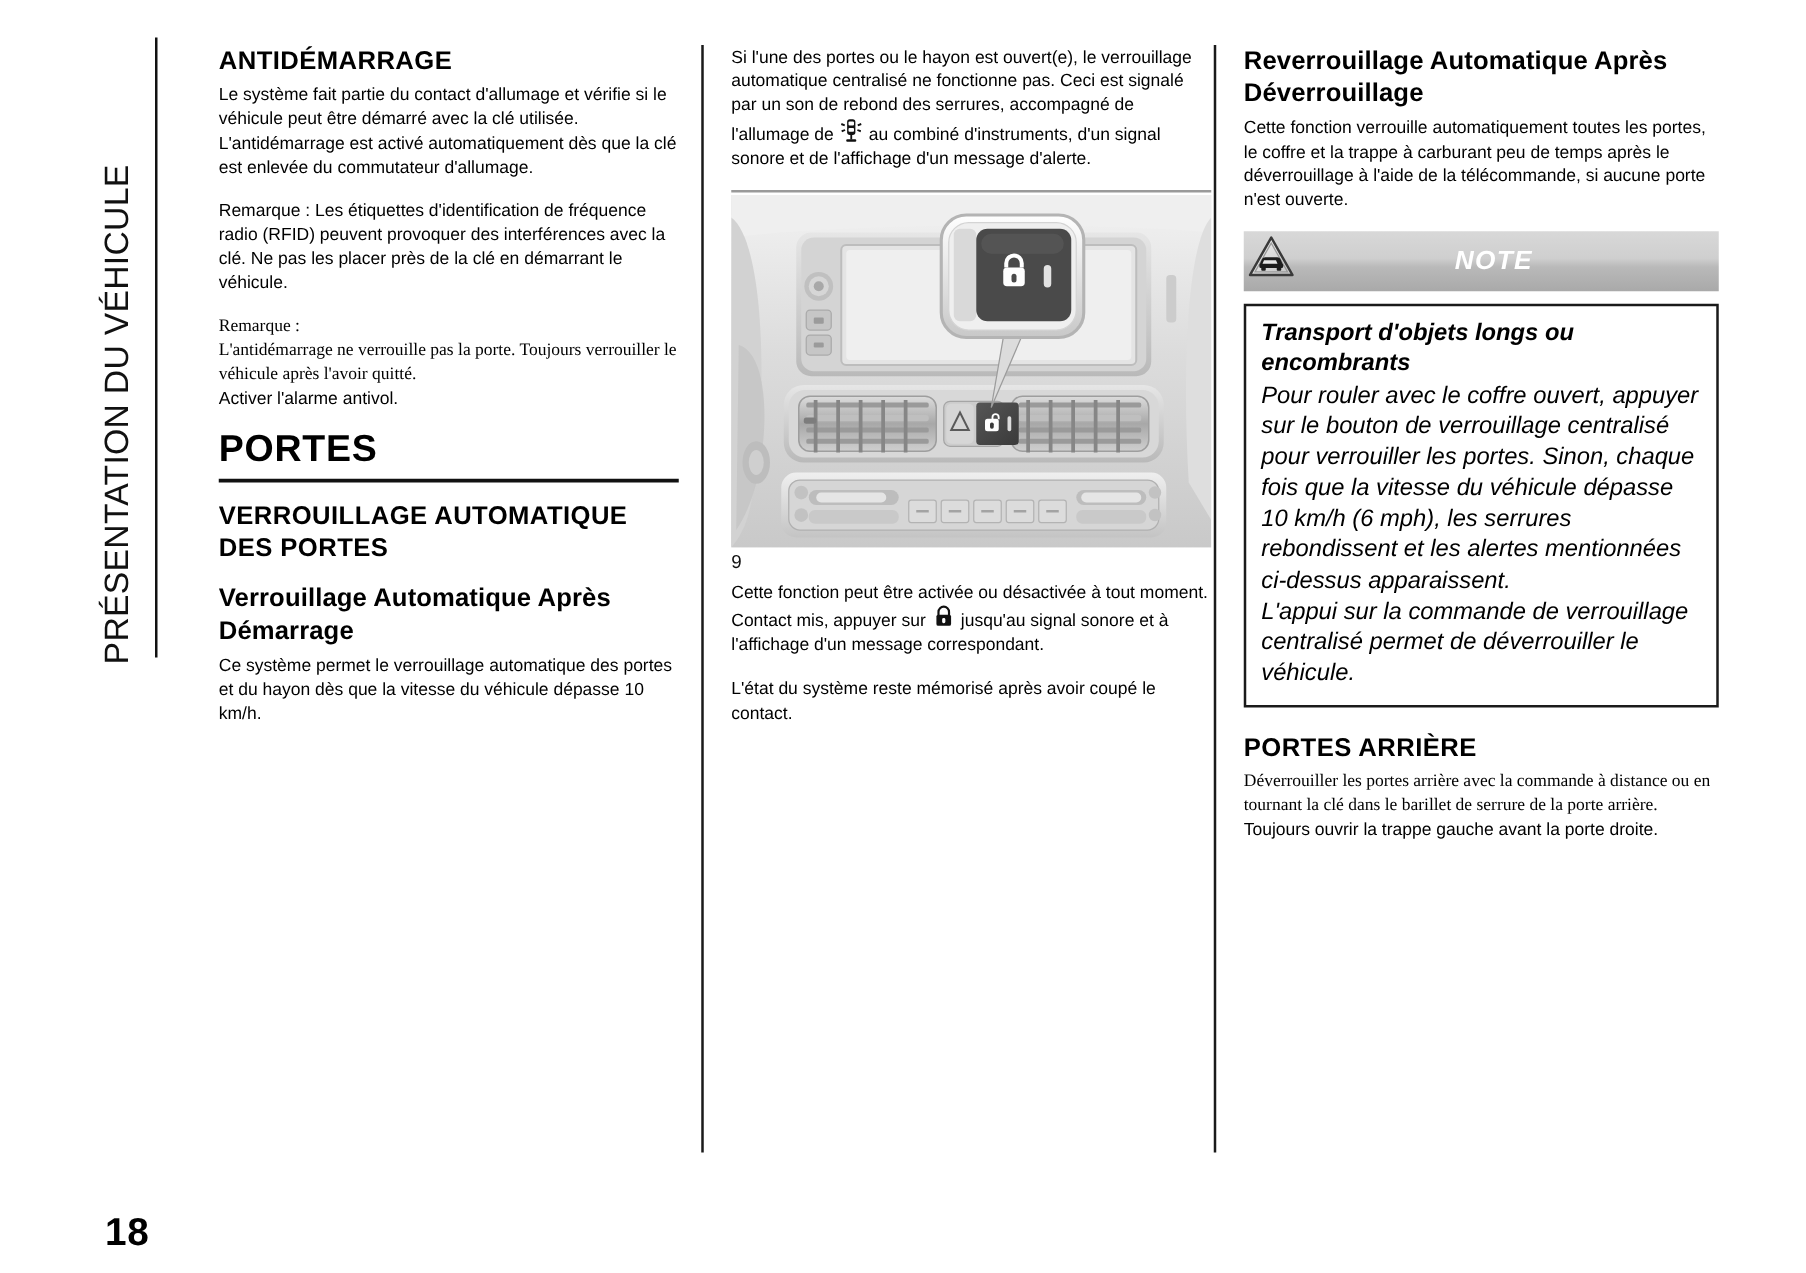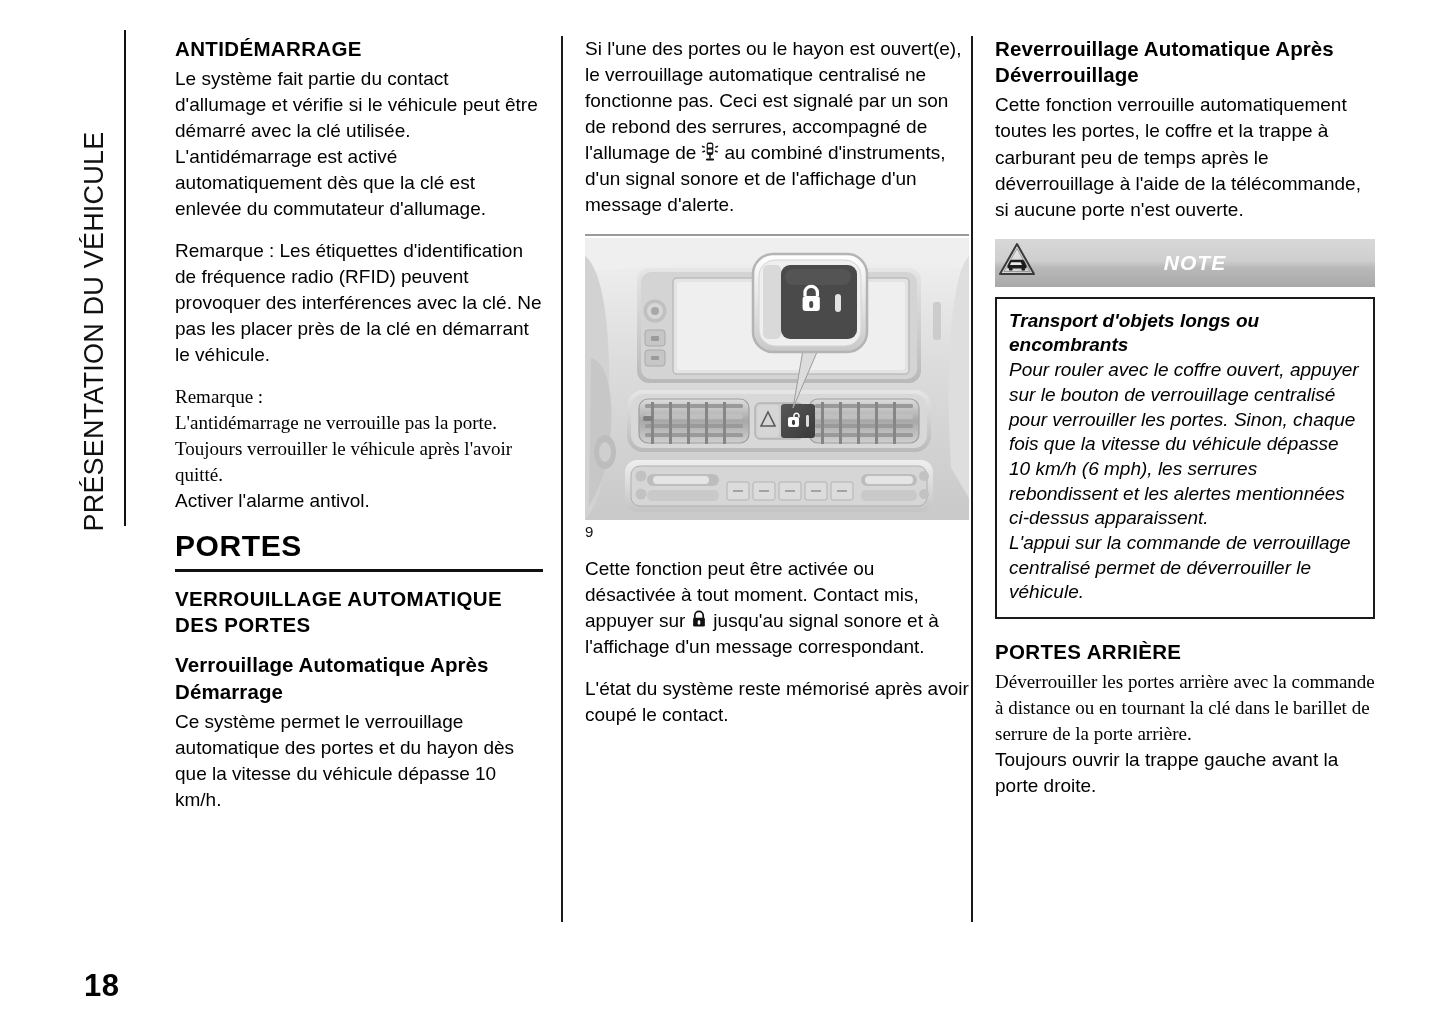--- a/index.html
+++ b/index.html
@@ -96,21 +96,21 @@
   }
   h3.sub {
     font-size: 20.5px;
     font-weight: 900;
     letter-spacing: 0.1px;
     line-height: 1.28;
     margin: 14px 0 4px 0;
   }
   h3.sub.tight { margin-top: 6px; }
   p.body {
-    font-size: 19px;
+    font-size: 14px;
     line-height: 1.37;
     margin: 0 0 16px 0;
     font-weight: 400;
   }
   p.body.tight { margin-bottom: 0; font-family: Liberation Serif, serif; }
 
   
   .inline-icon {
     display: inline-block;
     vertical-align: -4px;
@@ -404,21 +404,21 @@
         <g transform="translate(220,52)">
           <path d="M0 6 V2.6 A6.2 6.2 0 0 1 12.4 2.6 V6" fill="none" stroke="#ffffff" stroke-width="3.2"></path>
           <rect x="-2.4" y="6" width="17.2" height="15" rx="3" fill="#ffffff"></rect>
           <rect x="4.2" y="11" width="4" height="7" rx="2" fill="#4a4a4a"></rect>
         </g>
         <rect x="250" y="56" width="6" height="18" rx="3" fill="#e2e2e2"></rect>
       </svg>
       <div class="fig-caption">9</div>
     </div>
 
-    <p class="body" style="margin-top:16px">
+    <p class="body" style="margin-top:6px">
       <span>Cette fonction peut être activée ou désactivée à tout moment. Contact mis, appuyer sur</span><span class="inline-icon">
         <svg viewBox="0 0 24 24" width="22" height="22" aria-hidden="true">
           <g fill="none" stroke="#111" stroke-width="1.9">
             <path d="M7.4 10 V7.1 A4.6 4.6 0 0 1 16.6 7.1 V10"></path>
           </g>
           <rect x="5.6" y="9.6" width="12.8" height="9.6" rx="1.6" fill="#111"></rect>
           <rect x="10.6" y="12.4" width="2.8" height="4.6" rx="1.3" fill="#fff"></rect>
         </svg>
       </span><span>jusqu'au signal sonore et à l'affichage d'un message correspondant.</span>
     </p>

